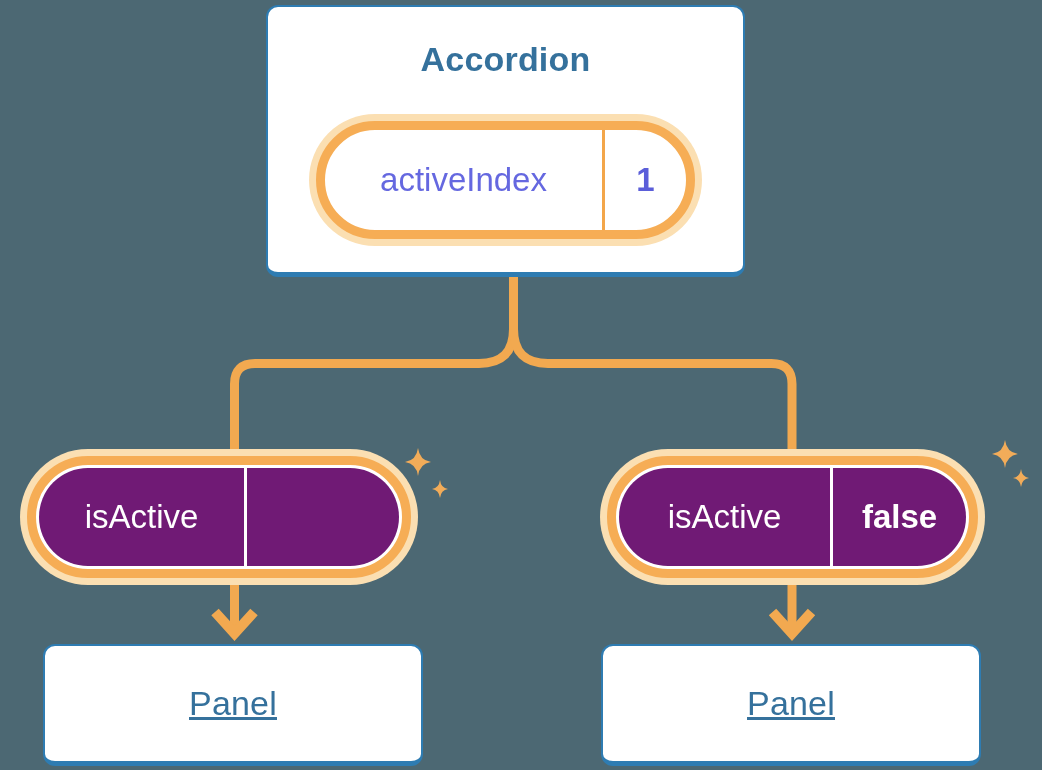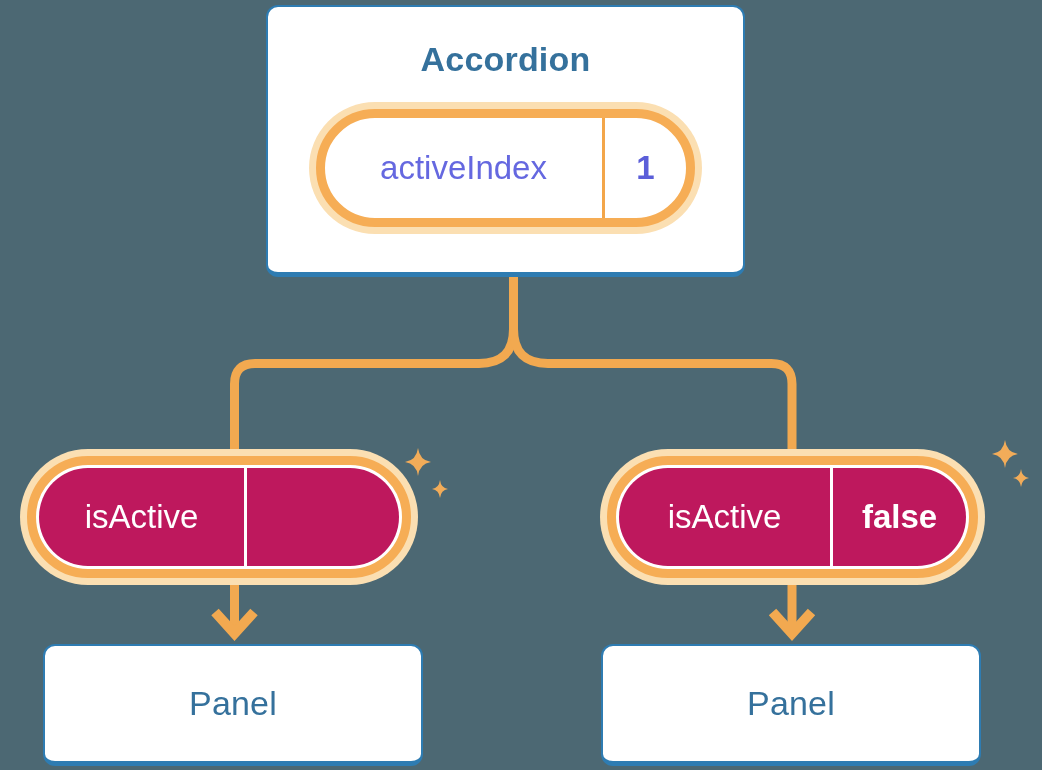--- a/index.html
+++ b/index.html
@@ -17,39 +17,39 @@
   }
   .card-title{
     color:#35719C;font-size:34px;font-weight:600;text-align:center;
     letter-spacing:.2px;
   }
   #accordion-box{left:266px;top:5px;width:479px;height:272px;}
   #accordion-box .card-title{position:absolute;left:0;right:0;top:33px;}
   .panel{width:380px;height:122px;display:flex;align-items:center;justify-content:center;}
   #panel-left{left:43px;top:644px;}
   #panel-right{left:601px;top:644px;}
-  .panel .card-title{font-weight:500;}
+  .panel .card-title{font-weight:500;text-decoration:underline;}
 
   
   .pill{
     position:absolute;z-index:3;box-sizing:border-box;
     border:9px solid #F6AD55;border-radius:999px;background:#fff;
     box-shadow:0 0 0 7px #FBDFB2;
   }
-  #state-pill{left:48px;top:102px;width:379px;height:118px;display:flex;}
+  #state-pill{left:48px;top:114px;width:379px;height:118px;display:flex;}
   #state-pill .cell{display:flex;align-items:center;justify-content:center;height:100%;}
   #state-pill .cell.name{width:277px;color:#6568E0;font-size:33px;}
   #state-pill .divider{width:3px;height:100%;background:#F3A64A;}
   #state-pill .cell.value{flex:1;color:#5B5ED9;font-size:33px;font-weight:700;}
 
   .prop-pill{width:384px;height:122px;}
   #prop-pill-left{left:27px;top:456px;}
   #prop-pill-right{left:607px;top:456px;width:371px;}
   .prop-inner{
-    position:absolute;inset:3px;background:#be185d;border-radius:999px;
+    position:absolute;inset:3px;background:#701a75;border-radius:999px;
     display:flex;overflow:hidden;color:#fff;font-size:33px;
   }
   .prop-inner .cell{display:flex;align-items:center;justify-content:center;height:100%;}
   #prop-pill-left .cell.name{width:205px;}
   #prop-pill-right .cell.name{width:211px;}
   .prop-inner .divider{width:3px;height:100%;background:#fff;flex:0 0 auto;}
   .prop-inner .cell.value{flex:1;font-weight:700;}
 </style>
 </head>
 <body>

